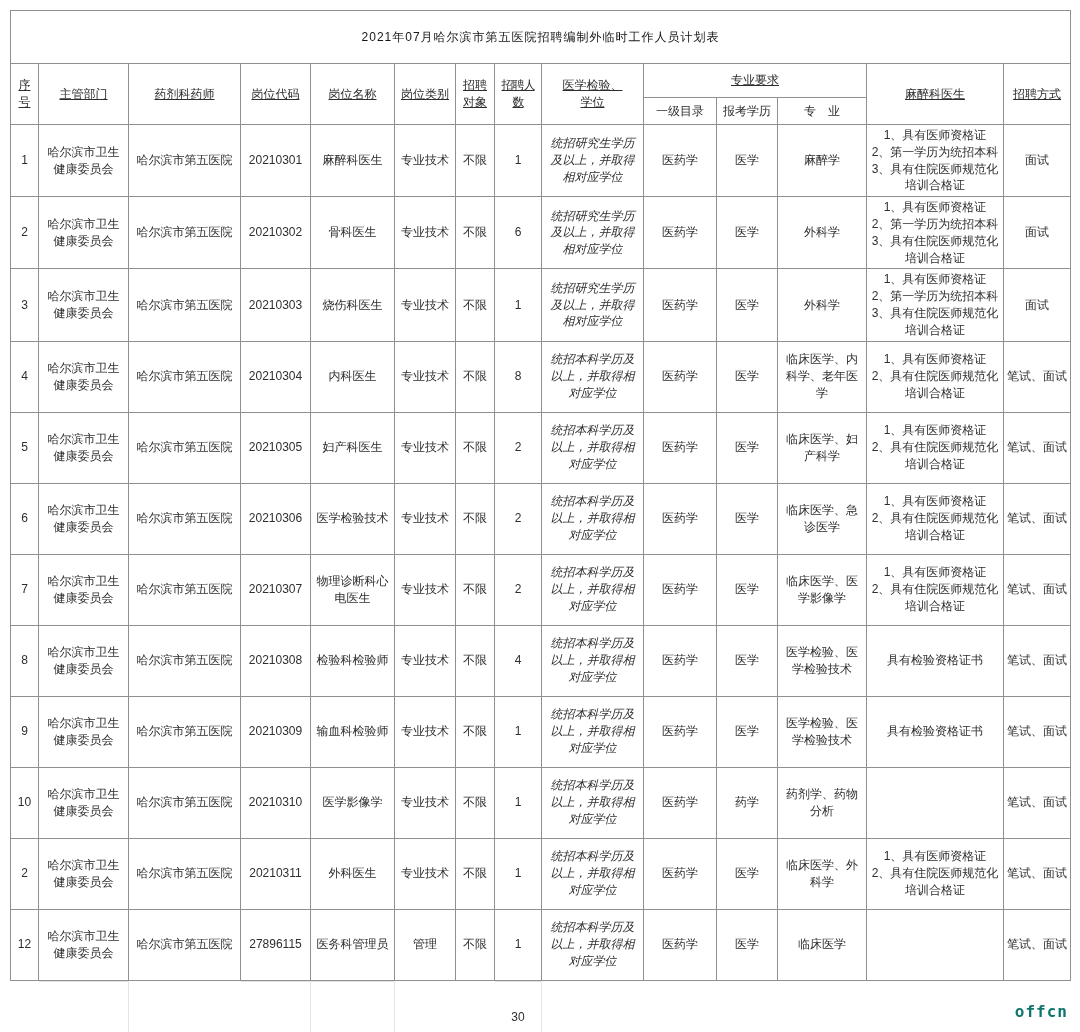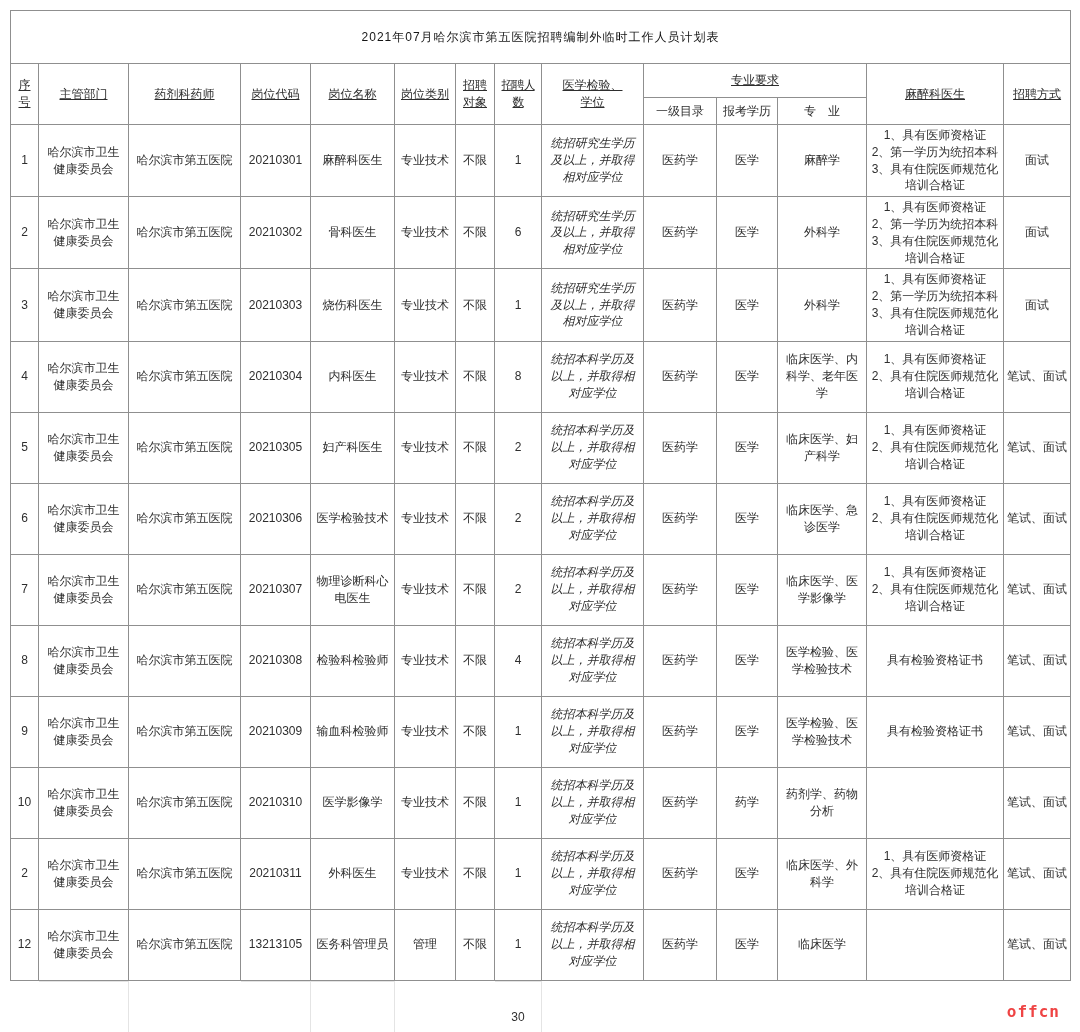--- a/index.html
+++ b/index.html
@@ -28,23 +28,23 @@
   .th-count { padding:2px 0; letter-spacing:-1px; }
   .cell-degree { font-size:11px; padding:2px 1px;font-style:italic; }
   .cell-other  { text-align:left; white-space:pre-line; font-size:11.5px; padding:2px 4px; }
   .footer-table { border-collapse:collapse; table-layout:fixed; width:1060px; }
   .footer-table td {
     border:1px solid transparent; height:26px;
     font-size:12px; text-align:center; vertical-align:middle; color:#2e2e2e;
   }
   .footer-table td.ghost { border:1px solid #e4e4e4; }
   .watermark {
-    position:absolute; right:20px; top:1002px;
+    position:absolute; right:12px; top:1002px;
     font-family:"DejaVu Sans Mono","Liberation Mono",monospace;
-    font-weight:bold; font-size:16px; letter-spacing:1px; color:#ef4444;
+    font-weight:bold; font-size:16px; letter-spacing:1px; color:#0f766e;
   }
 </style>
 </head>
 <body>
 
 <div class="sheet">
   <table class="main">
     <colgroup>
       <col style="width:28px">
         <col style="width:90px">
@@ -271,21 +271,21 @@
           <td>医学</td>
           <td>临床医学、外科学</td>
           <td class="cell-other">1、具有医师资格证
 2、具有住院医师规范化培训合格证</td>
           <td>笔试、面试</td>
         </tr>
         <tr>
           <td>12</td>
           <td>哈尔滨市卫生健康委员会</td>
           <td>哈尔滨市第五医院</td>
-          <td>13213105</td>
+          <td>27896115</td>
           <td>医务科管理员</td>
           <td>管理</td>
           <td>不限</td>
           <td>1</td>
           <td class="cell-degree">统招本科学历及以上，并取得相对应学位</td>
           <td>医药学</td>
           <td>医学</td>
           <td>临床医学</td>
           <td class="cell-other"></td>
           <td>笔试、面试</td>

